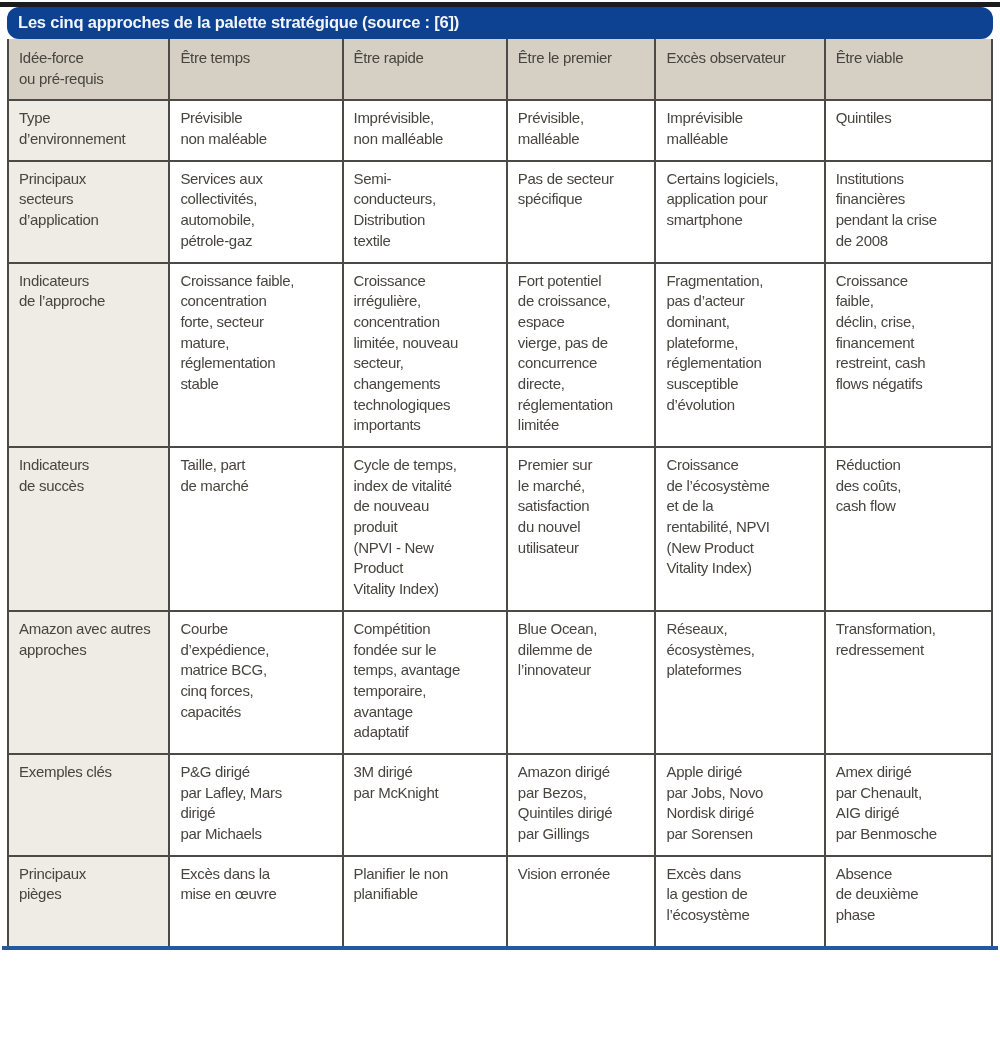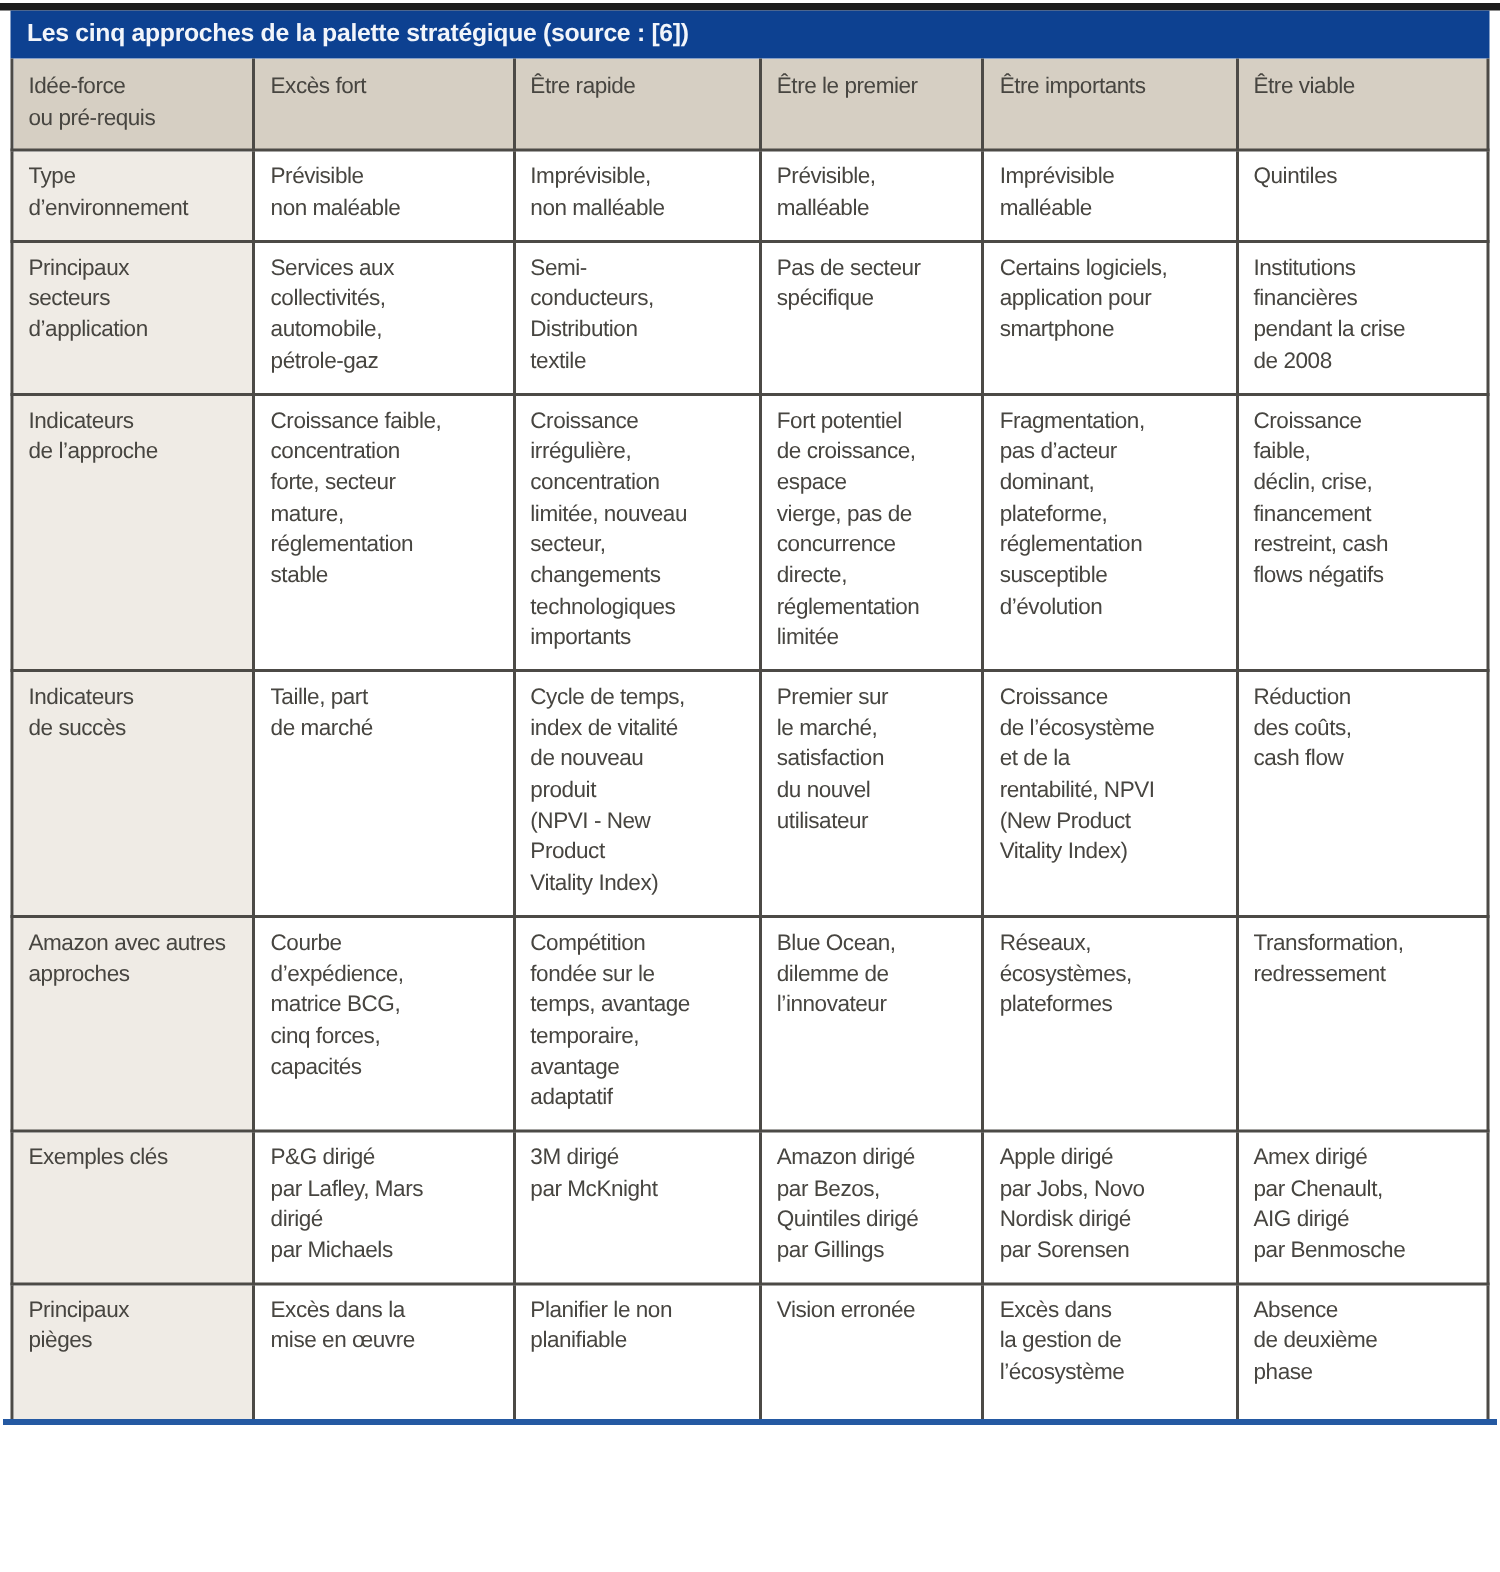--- a/index.html
+++ b/index.html
@@ -23,20 +23,21 @@
   .inner {
     margin: 0 7px;
   }
   .title-bar {
     background: var(--title-bar, #0d4191);
     color: var(--title-text, #f2f5fa);
     font-weight: bold;
     font-size: 16.5px;
     letter-spacing: -0.2px;
     padding: 6px 12px 7px 11px;
+    border-radius: 12px;
   }
   table.strategy {
     width: 100%;
     border-collapse: collapse;
     table-layout: fixed;
   }
   table.strategy th,
   table.strategy td {
     border: 2px solid var(--border, #4c4a46);
     vertical-align: top;
@@ -91,24 +92,24 @@
         <col style="width:17.6%">
         <col style="width:16.7%">
         <col style="width:15.1%">
         <col style="width:17.2%">
         <col style="width:17.0%">
       </colgroup>
       <thead>
         <tr id="headerRow">
             <th>Idée-force
 ou pré-requis</th>
-            <th>Excès fort</th>
+            <th>Être temps</th>
             <th>Être rapide</th>
             <th>Être le premier</th>
-            <th>Être importants</th>
+            <th>Excès observateur</th>
             <th>Être viable</th>
           </tr>
       </thead>
       <tbody id="tableBody">
           <tr>
             <th class="rowlabel">Type
 d’environnement</th>
             <td>Prévisible
 non maléable</td>
             <td>Imprévisible,

